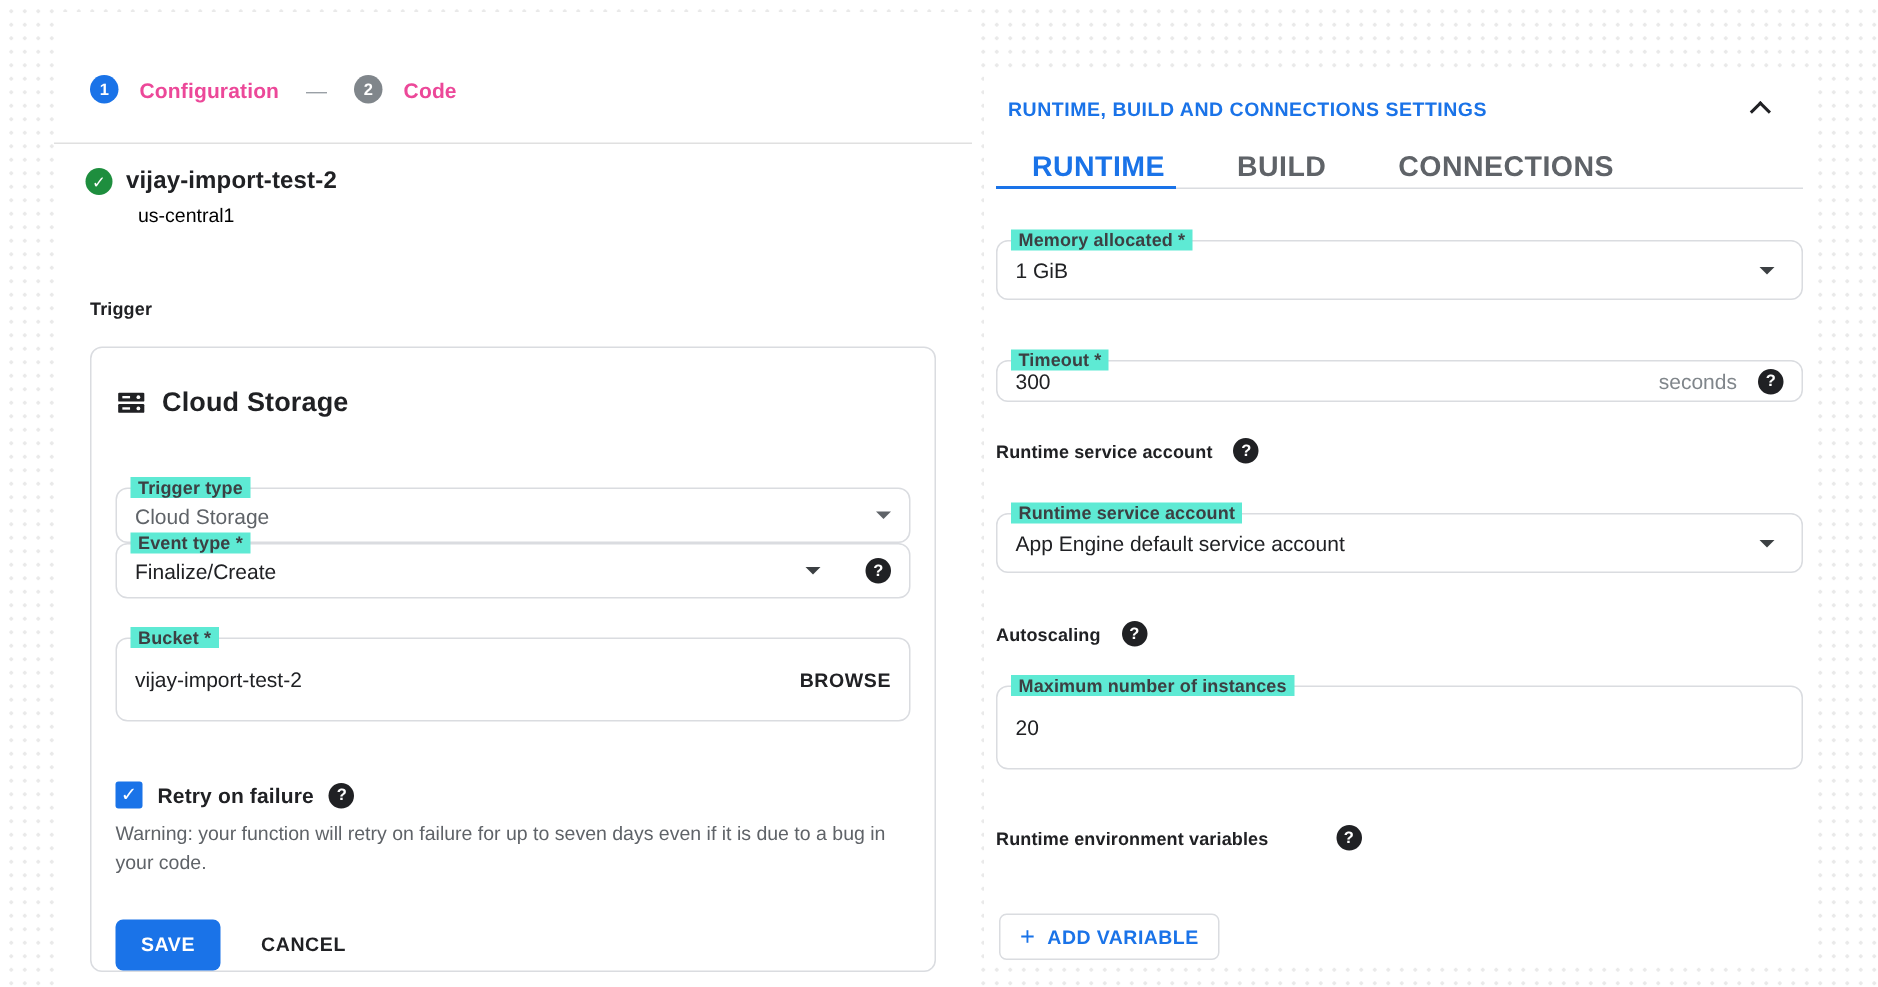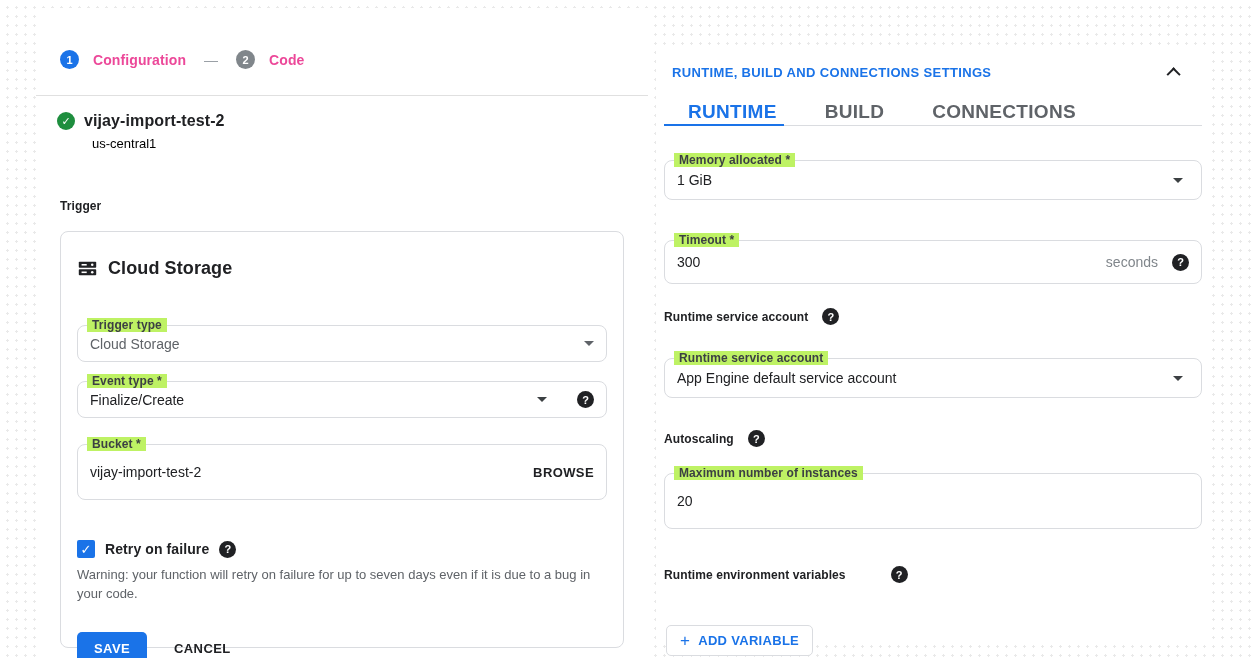--- a/index.html
+++ b/index.html
@@ -35,37 +35,37 @@
   .fn-region { font-size:13px; color:#000000; margin:6px 0 0 32px; }
 
   .section-title { font-size:12px; font-weight:700; margin-top:48px; letter-spacing:.1px; }
 
   .trigger-card { border:1px solid #dadce0; border-radius:8px; margin-top:18px; height:417px; padding:0 16px; }
   .card-title-row { display:flex; align-items:center; gap:10px; margin-top:26px; }
   .card-title { font-size:18px; font-weight:700; letter-spacing:.1px; }
 
   .field { position:relative; height:37px; border:1px solid #dadce0; border-radius:8px; background:#fff;
            display:flex; align-items:center; padding:0 12px; }
-  .field-label { position:absolute; top:-8px; left:9px; background:#bef264; padding:0 5px;
+  .field-label { position:absolute; top:-8px; left:9px; background:#5eead4; padding:0 5px;
                  font-size:12px; font-weight:600; color:#3c4043; letter-spacing:.1px; white-space:nowrap; }
   .field-value { font-size:14px; color:#202124; flex:1 1 auto; }
   .field-value.disabled { color:#5f6368; }
   .field-input { border:none; outline:none; font:14px "Liberation Sans","DejaVu Sans",sans-serif;
                  color:#202124; flex:1 1 auto; background:transparent; min-width:0; }
   .caret { width:0; height:0; border-left:5px solid transparent; border-right:5px solid transparent;
            border-top:5px solid #3c4043; flex:0 0 auto; }
   .caret.gray { border-top-color:#5f6368; }
   .help-icon { width:17px; height:17px; border-radius:50%; background:#202124; color:#fff;
                font-size:11px; font-weight:700; display:inline-flex; align-items:center; justify-content:center;
                flex:0 0 auto; }
   .suffix { font-size:14px; color:#80868b; margin-right:14px; }
   .browse { font-size:13px; font-weight:700; letter-spacing:.4px; color:#202124; }
 
   .f-trigger-type { margin-top:46px; }
-  .f-event-type   { margin-top:19px; }
+  .f-event-type   { }
   .f-bucket       { margin-top:26px; height:56px; }
 
   .retry-row { display:flex; align-items:center; gap:10px; margin-top:40px; }
   .checkbox { width:18px; height:18px; border-radius:2px; background:#1a73e8; color:#fff; font-size:13px;
               display:flex; align-items:center; justify-content:center; flex:0 0 auto; }
   .retry-label { font-size:14px; font-weight:600; letter-spacing:.1px; }
   .warning { font-size:13px; color:#5f6368; line-height:1.45; margin-top:8px; max-width:530px; }
 
   .btn-row { display:flex; align-items:center; margin-top:28px; }
   .btn-save { background:#1a73e8; color:#fff; border:none; border-radius:5px; height:34px; padding:0 17px;
@@ -79,21 +79,21 @@
   .chevron-up { width:10px; height:10px; border-left:2.5px solid #202124; border-top:2.5px solid #202124;
                 transform:rotate(45deg) translateY(2px); margin-right:14px; cursor:pointer; }
 
   .tabs { display:flex; position:relative; margin-top:21px; border-bottom:1px solid #dadce0; }
   .tab { padding:0 24px; height:24px; font-size:19px; font-weight:700; letter-spacing:.3px;
          color:#5f6368; display:flex; align-items:flex-start; cursor:pointer; }
   .tab.active { color:#1a73e8; }
   .tab-underline { position:absolute; left:0; bottom:-1px; width:120px; height:2px; background:#1a73e8; }
 
   .f-memory  { margin-top:34px; height:40px; }
-  .f-timeout { margin-top:40px; height:44px; }
+  .f-timeout { margin-top:40px; height:28px; }
   .r-section { display:flex; align-items:center; gap:14px; }
   .r-section .section-title { margin-top:0; }
   .sec-service  { margin-top:24px; }
   .sec-autoscale { margin-top:32px; }
   .sec-envvars  { margin-top:37px;gap:45px; }
   .f-service { margin-top:33px; height:40px; }
   .f-maxinst { margin-top:26px; height:56px; }
 
   .btn-addvar { display:inline-flex; align-items:center; gap:8px; margin-top:42px; margin-left:2px;
                 background:#fff; border:1px solid #dadce0; border-radius:5px; height:31px; padding:0 13px;

